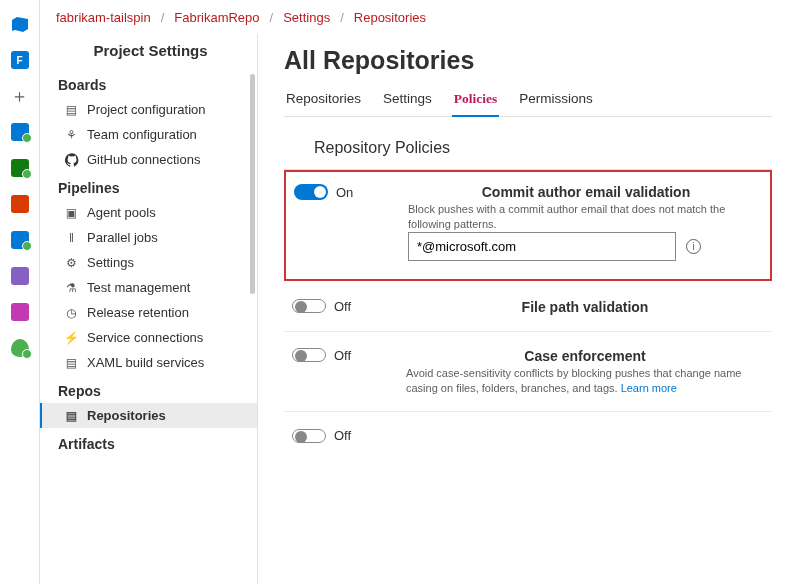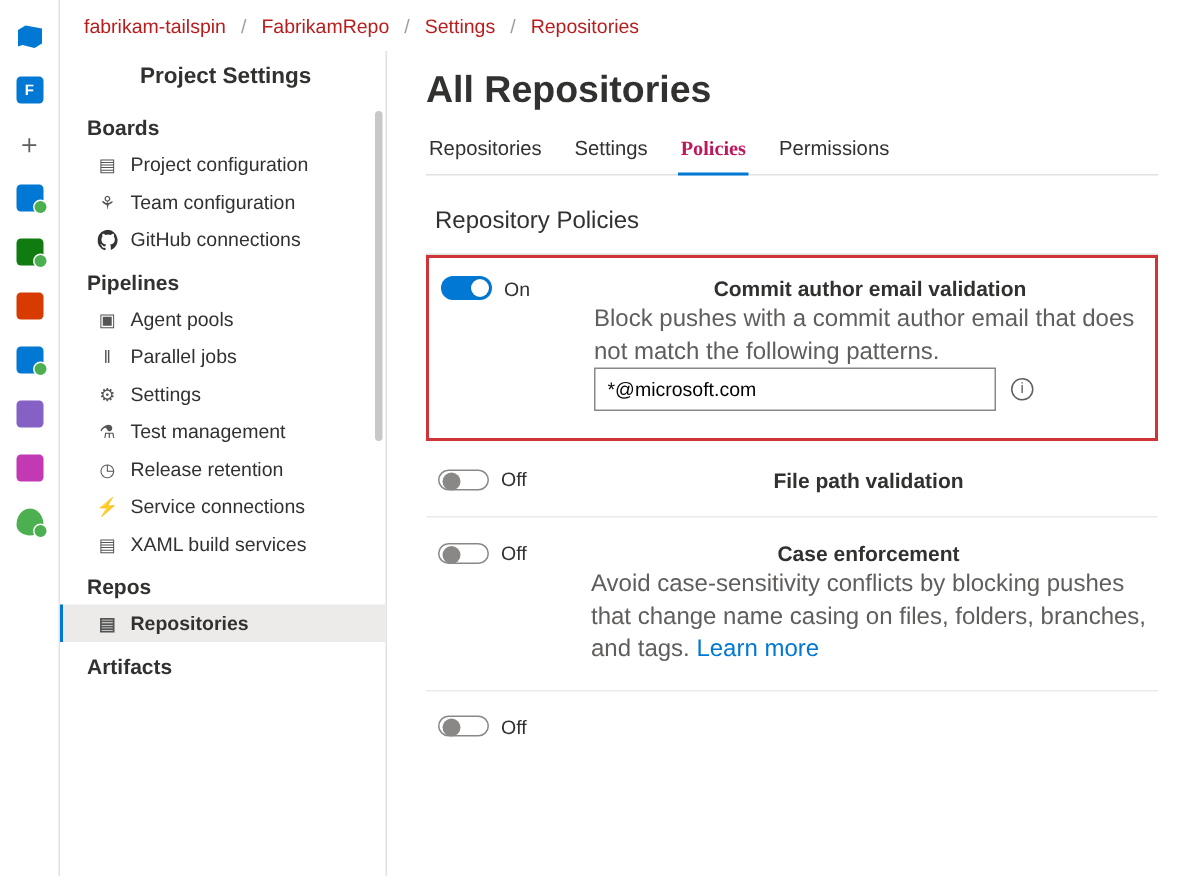--- a/index.html
+++ b/index.html
@@ -87,48 +87,49 @@
     padding: 6px 2px 8px 2px;
     font-size:13.5px;
     color:#323130;
     cursor:pointer;
     margin-bottom:-1px;
   }
   .tab.active { color:#be185d; font-weight:600; border-bottom: 2.5px solid #0078d4; font-family: Liberation Serif, serif; }
   .section-title {
     font-size:16px; font-weight:400; color:#323130;
     padding: 22px 0 12px 6px;
+    margin-left: 24px;
   }
   
   .policies-box {
     border-top:1px solid #e1e1e1;
   }
   .policy {
     display:flex; align-items:flex-start;
     padding: 16px 8px 16px 8px;
-    gap: 12px;
+    gap: 24px;
   }
   .highlight-box {
     border:2.5px solid #d13438;
     padding: 12px 6px 18px 6px;
     margin-bottom:2px;
   }
   .toggle-wrap { display:flex; align-items:center; gap:8px; width:90px; flex-shrink:0; }
   .toggle {
     width:34px; height:16px; border-radius:10px; position:relative; cursor:pointer;
   }
   .toggle .knob { position:absolute; top:2px; width:12px; height:12px; border-radius:50%; background:#fff; }
   .toggle.on { background:#0078d4; }
   .toggle.on .knob { right:2px; box-shadow:0 0 1px rgba(0,0,0,.3); }
   .toggle.off { background:#fff; border:1px solid #8a8886; height:14px; }
   .toggle.off .knob { left:2px; top:1px; background:#8a8886; width:12px; height:12px;}
   .toggle-label { font-size:13px; color:#323130; }
   .policy-body { flex:1; }
   .policy-title { font-size:14px; font-weight:600; color:#323130;text-align:center; }
-  .policy-desc { font-size:16px; color:#605e5c; margin-top:2px; line-height:1.35; }
+  .policy-desc { font-size:11px; color:#605e5c; margin-top:2px; line-height:1.35; }
   .policy-desc a { color:#0078d4; text-decoration:none; cursor:pointer; }
   .input-row { display:flex; align-items:center; gap:10px; margin-top:0; }
   .input-row input {
     width: 268px;
     padding:6px 8px;
     border:1px solid #8a8886;
     font-size:13px;
     font-family:inherit;
   }
   .info-icon {

